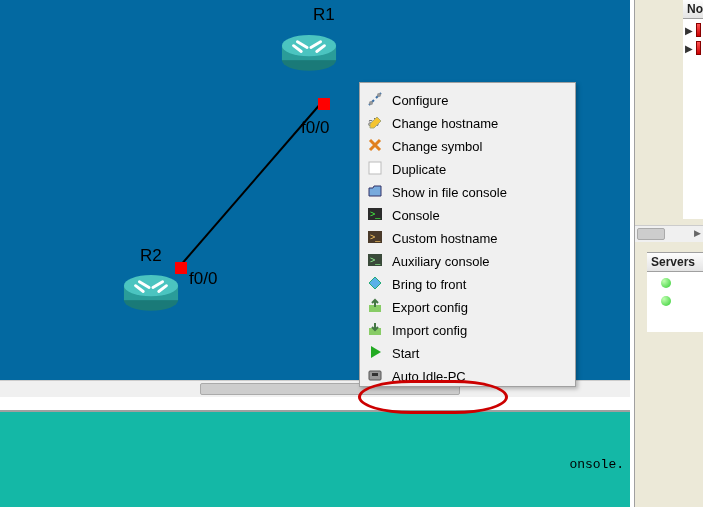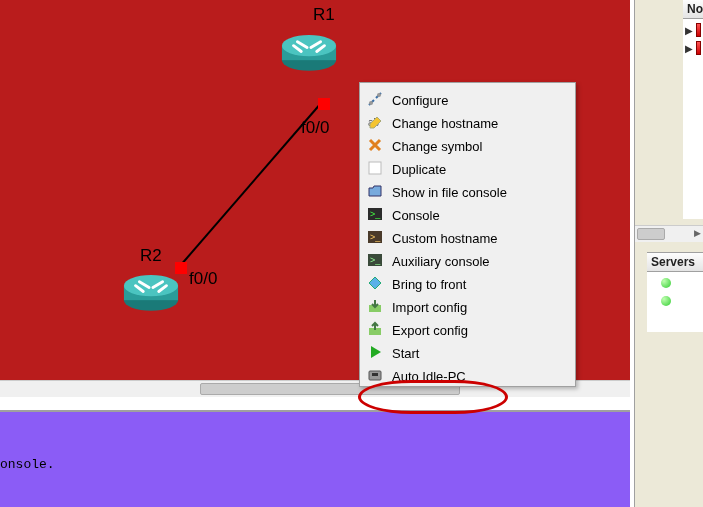--- a/index.html
+++ b/index.html
@@ -1,36 +1,36 @@
 <!DOCTYPE html>
 <html><head>
 <meta charset="utf-8">
 <style>
   * { box-sizing: border-box; margin: 0; padding: 0; }
   html, body { width: 703px; height: 507px; font-family: "Segoe UI", Tahoma, sans-serif; font-size: 13px; overflow: hidden; background: #fff; }
-  .canvas { position: absolute; left: 0; top: 0; width: 630px; height: 380px; background: #b91c1c; }
+  .canvas { position: absolute; left: 0; top: 0; width: 630px; height: 380px; background: #0369a1; }
   .router { position: absolute; width: 58px; height: 45px; }
   .router svg { width: 58px; height: 45px; }
   .label { position: absolute; font-size: 17px; font-family: Arial, sans-serif; color: #000; white-space: nowrap; }
   .port { position: absolute; width: 12px; height: 12px; background: #f00; }
   .link-line { position: absolute; left: 0; top: 0; pointer-events: none; }
   .context-menu { position: absolute; left: 359px; top: 82px; width: 217px; background: #f0f0f0; border: 1px solid #a0a0a0; box-shadow: 2px 2px 4px rgba(0,0,0,0.25); padding: 2px; }
   .menu-item { height: 23px; display: flex; align-items: flex-end; padding: 0 6px 0 4px; cursor: default; }
   .menu-icon { width: 18px; height: 18px; margin-right: 8px; display: flex; align-items: center; justify-content: center; }
   .menu-text { font-size: 13px; color: #000; }
   .circled { position: absolute; border: 3px solid #c00; border-radius: 50% / 70%; pointer-events: none; }
   .right-panel { position: absolute; right: 0; top: 0; width: 69px; height: 507px; background: #ece9d8; border-left: 1px solid #a0a0a0; overflow: hidden; padding-left: 48px; }
   .panel-title { background: linear-gradient(#fdfdfd,#e4e4e4); border-bottom: 1px solid #a0a0a0; padding: 2px 4px; font-size: 12px; font-weight: bold; color: #222; }
   .tree { padding: 2px 2px; font-size: 12px; background: #fff; }
   .tree-row { display: flex; align-items: center; height: 18px; gap: 3px; }
   .arrow { width: 8px; color: #333; font-size: 10px; }
   .swatch-red { width: 14px; height: 14px; background: linear-gradient(#f55,#c00); border: 1px solid #800; }
   .dot-green { width: 10px; height: 10px; border-radius: 50%; background: radial-gradient(circle at 30% 30%, #bfffb0, #3c3); }
   .servers-box { position: absolute; top: 252px; left: 12px; right: 0; background: #6d28d9; border-top: 1px solid #a0a0a0; }
-  .bottom-console { position: absolute; left: 0; bottom: 0; width: 630px; height: 97px; border-top: 2px solid #a0a0a0; background: #8b5cf6; font-family: "Consolas","Courier New",monospace; font-size: 13px; line-height: 18px; padding: 8px 6px 6px 0; color: #000; white-space: pre; overflow: hidden; }
+  .bottom-console { position: absolute; left: 0; bottom: 0; width: 630px; height: 97px; border-top: 2px solid #a0a0a0; background: #14b8a6; font-family: "Consolas","Courier New",monospace; font-size: 13px; line-height: 18px; padding: 8px 6px 6px 0; color: #000; white-space: pre; overflow: hidden; text-align: right; }
   .hscroll { position: absolute; left: 0; width: 630px; height: 17px; background: #f0f0f0; border-top: 1px solid #ccc; }
   .hscroll .thumb { position: absolute; top: 2px; height: 12px; background: #cdcdcd; border: 1px solid #aaa; border-radius: 2px; }
 </style>
 </head>
 <body>
 
 <div class="canvas">
 
   <svg class="link-line" width="630" height="400">
     <line x1="322" y1="102" x2="180" y2="266" stroke="#000" stroke-width="2"></line>
@@ -158,33 +158,33 @@
         <svg width="16" height="16">
           <path d="M8 2 L14 8 L8 14 L2 8 Z" fill="#5bb0e8" stroke="#2a7"></path>
         </svg>
       </span>
     <span class="menu-text">Bring to front</span>
   </div>
   <div class="menu-item">
     <span class="menu-icon">
         <svg width="16" height="16">
           <rect x="2" y="7" width="12" height="7" fill="#8c6"></rect>
+          <path d="M8 9 L8 2 M5 5 L8 2 L11 5" stroke="#474" stroke-width="2" fill="none"></path>
+        </svg>
+      </span>
+    <span class="menu-text">Export config</span>
+  </div>
+  <div class="menu-item">
+    <span class="menu-icon">
+        <svg width="16" height="16">
+          <rect x="2" y="7" width="12" height="7" fill="#8c6"></rect>
           <path d="M8 2 L8 9 M5 6 L8 9 L11 6" stroke="#474" stroke-width="2" fill="none"></path>
         </svg>
       </span>
     <span class="menu-text">Import config</span>
-  </div>
-  <div class="menu-item">
-    <span class="menu-icon">
-        <svg width="16" height="16">
-          <rect x="2" y="7" width="12" height="7" fill="#8c6"></rect>
-          <path d="M8 9 L8 2 M5 5 L8 2 L11 5" stroke="#474" stroke-width="2" fill="none"></path>
-        </svg>
-      </span>
-    <span class="menu-text">Export config</span>
   </div>
   <div class="menu-item">
     <span class="menu-icon">
         <svg width="16" height="16">
           <path d="M4 2 L14 8 L4 14 Z" fill="#2a2"></path>
         </svg>
       </span>
     <span class="menu-text">Start</span>
   </div>
   <div class="menu-item">

